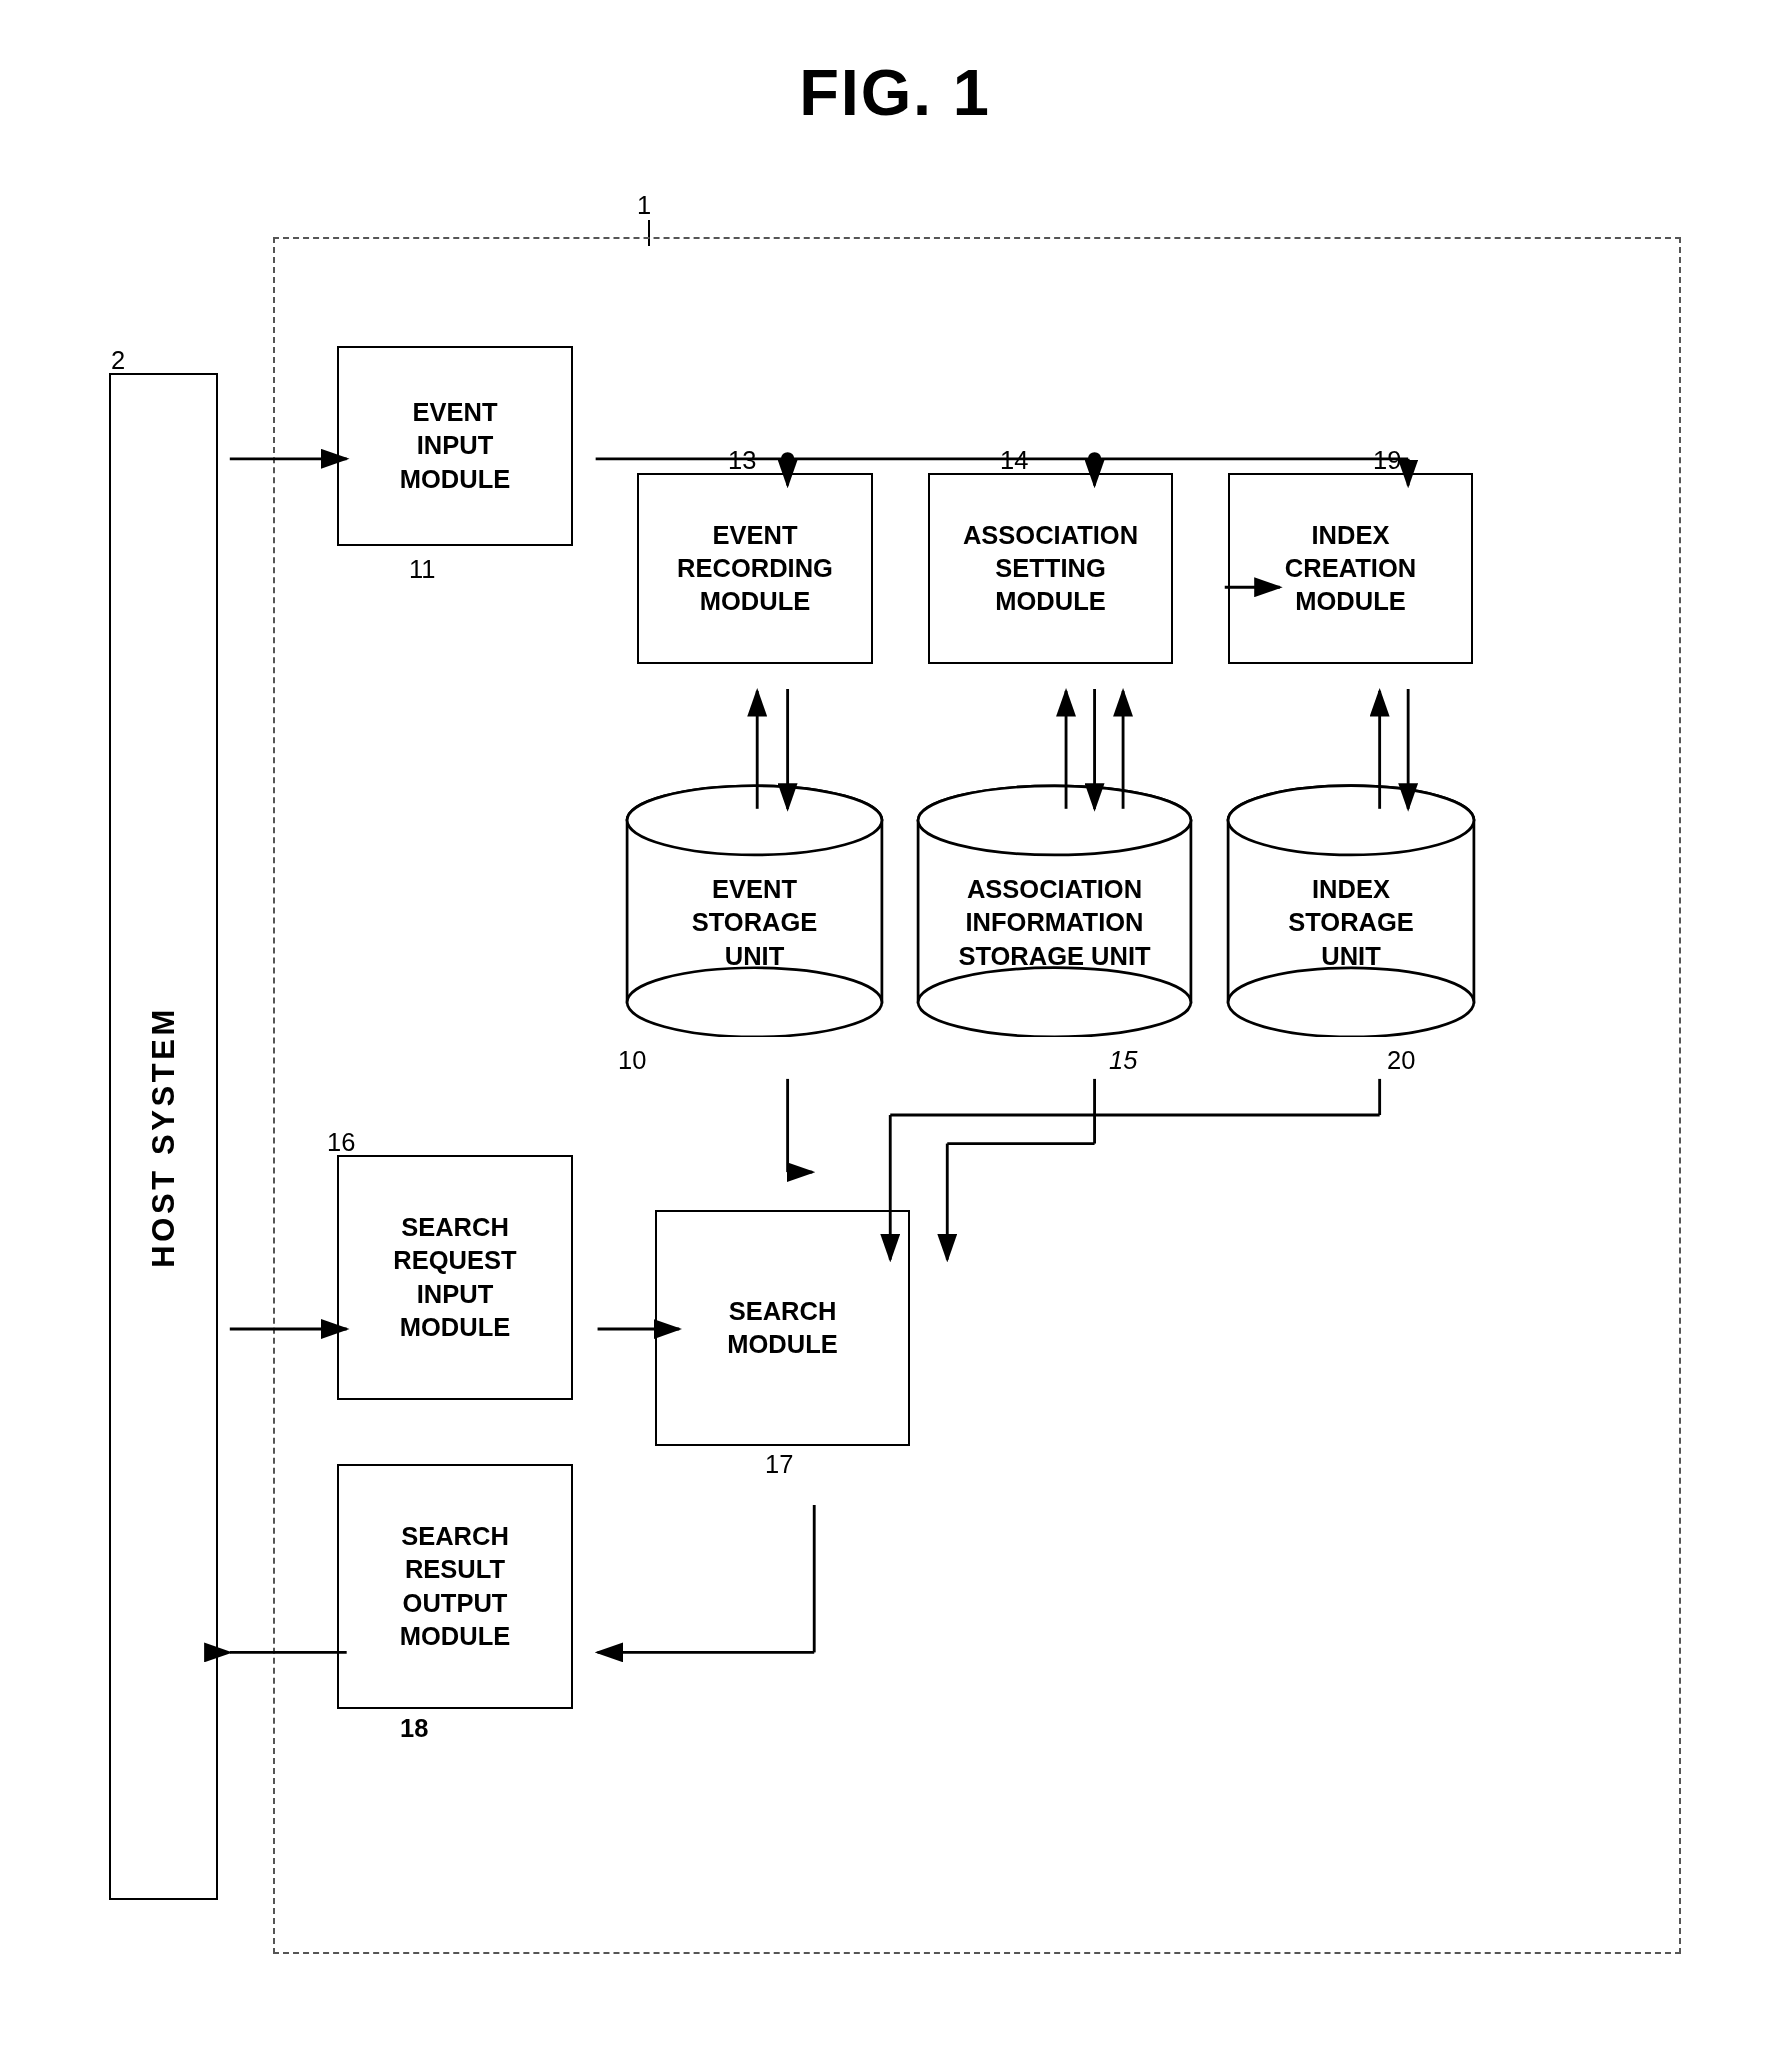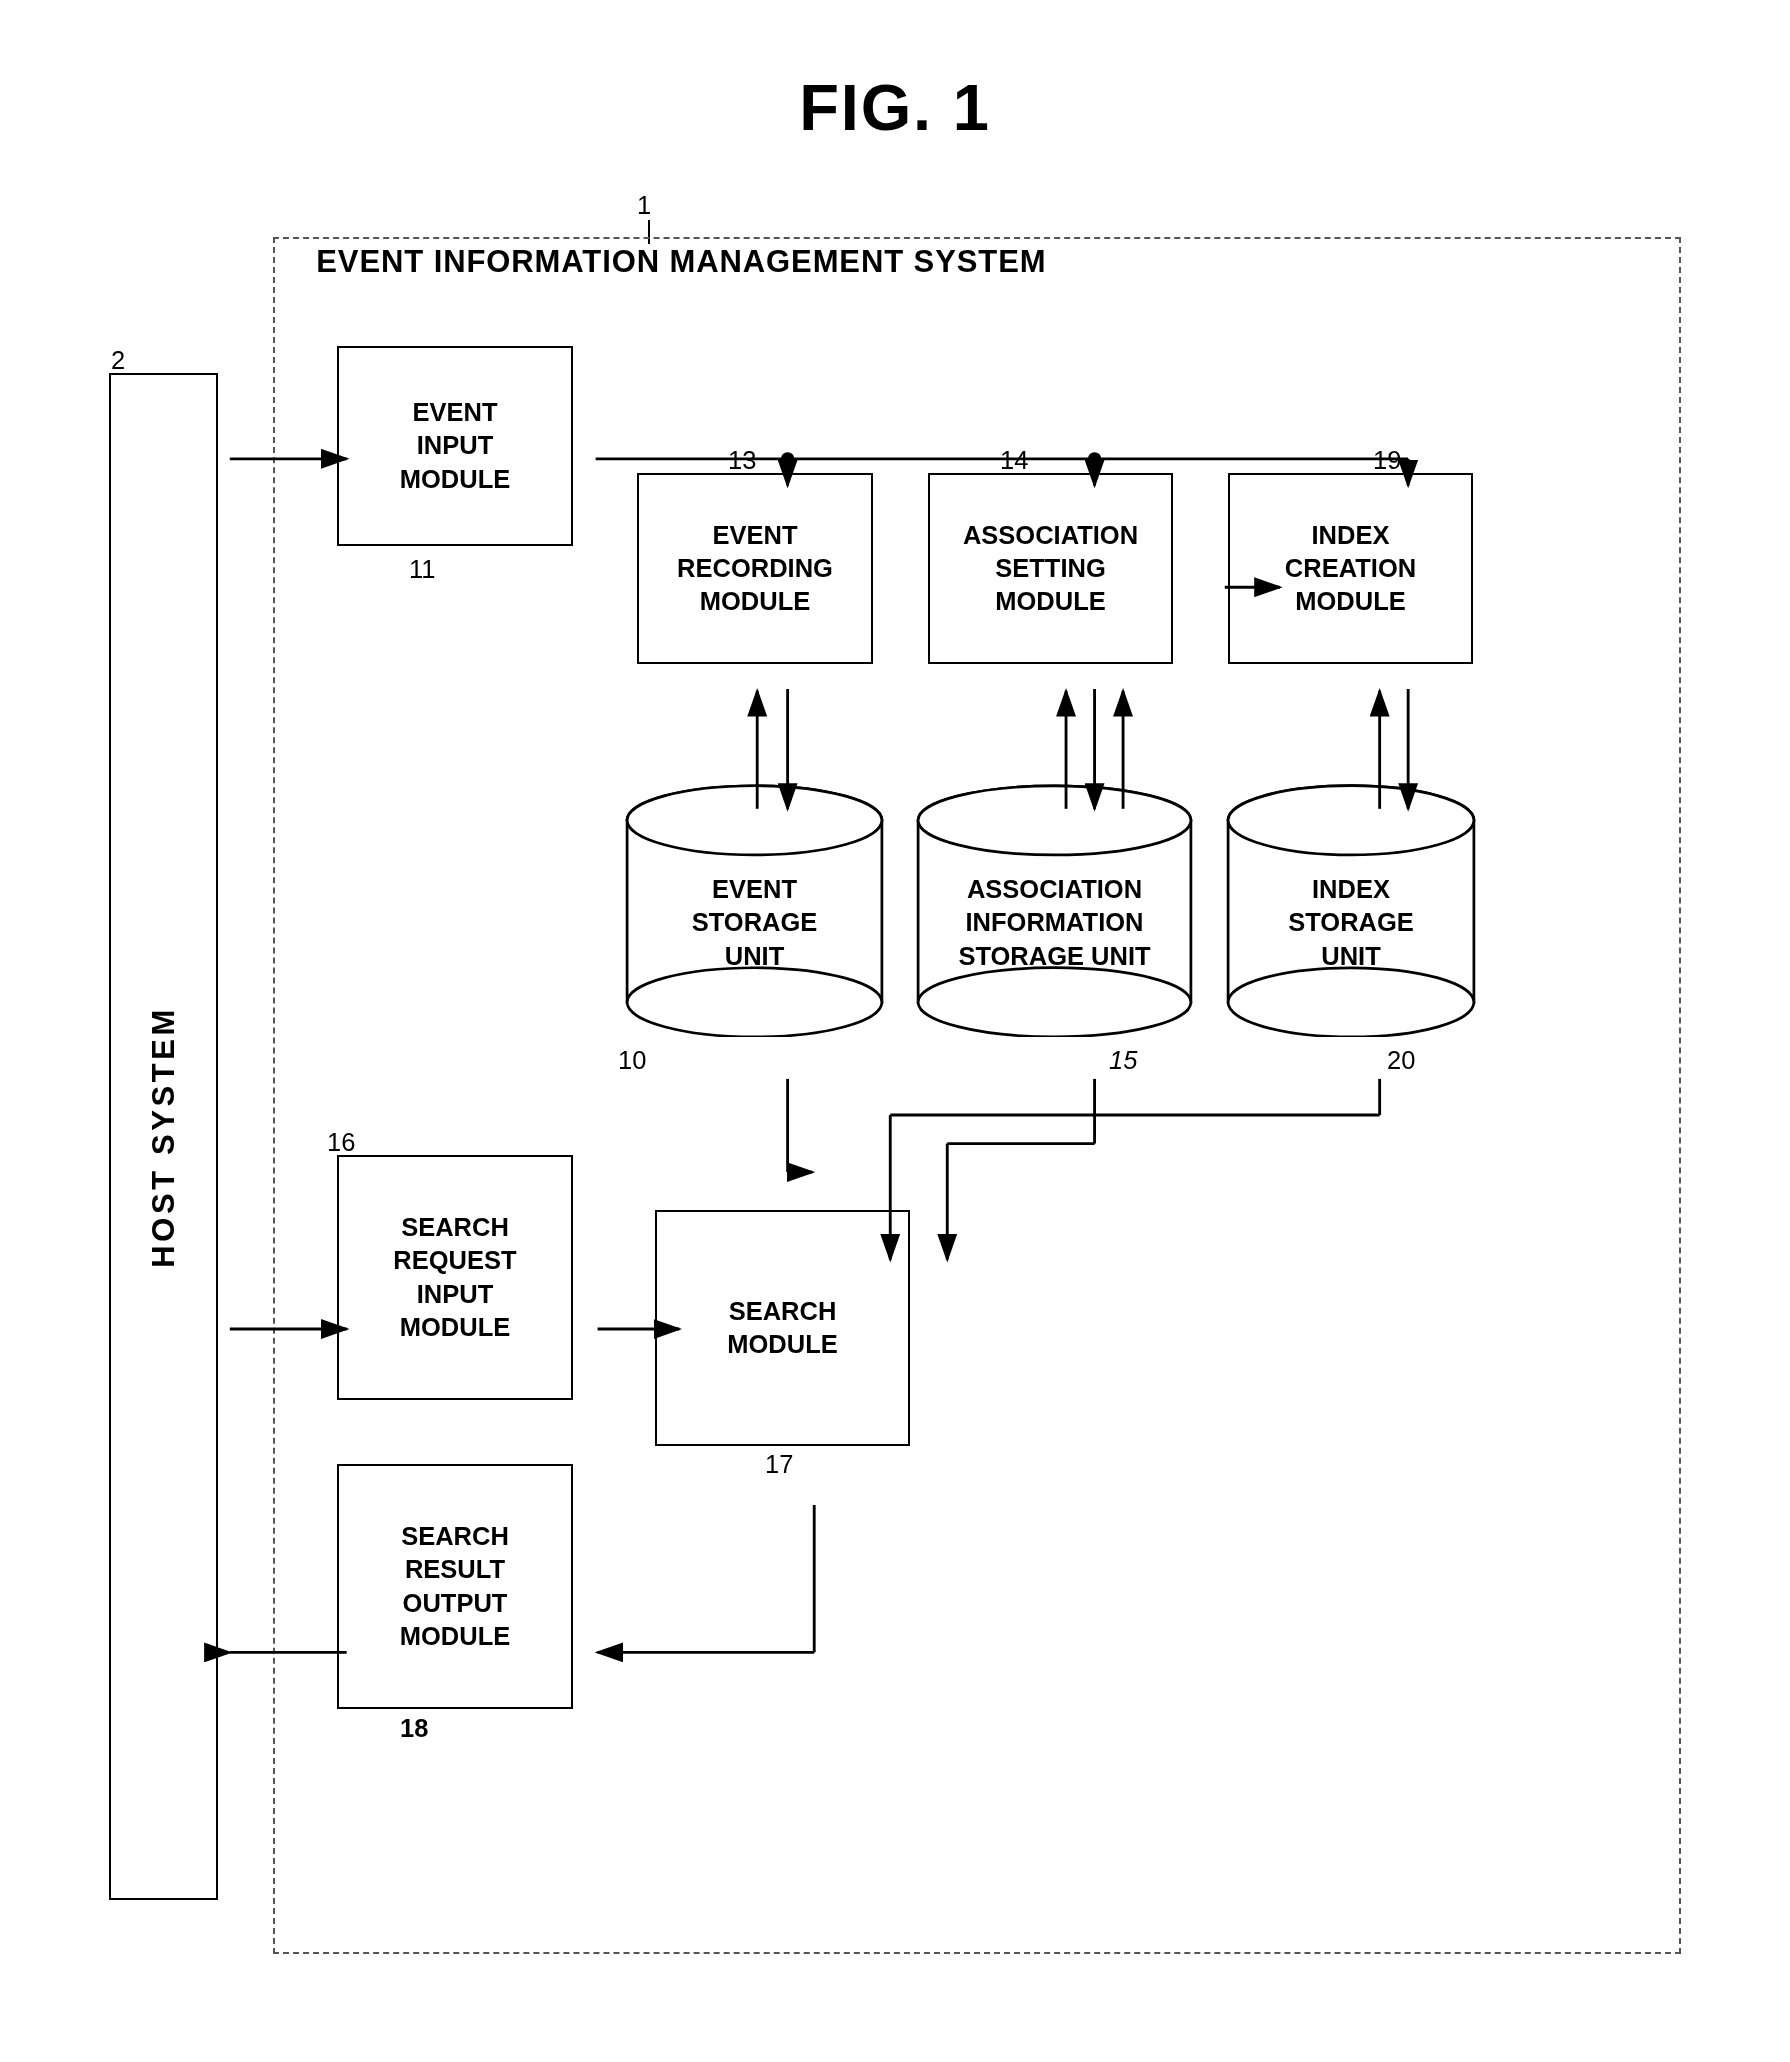--- a/index.html
+++ b/index.html
@@ -9,21 +9,21 @@
       width: 1790px;
       height: 2063px;
       position: relative;
       overflow: hidden;
     }
 
     .page-title {
       text-align: center;
       font-size: 65px;
       font-weight: bold;
-      padding-top: 70px;
+      padding-top: 55px;
       letter-spacing: 1.8px;
     }
 
     .diagram-container {
       position: absolute;
       top: 164px;
       left: 73px;
       right: 73px;
       bottom: 73px;
     }
@@ -126,21 +126,20 @@
 
 <div class="page-title">FIG. 1</div>
 
 <div class="diagram-container">
 
   <div class="ref-num" style="top:27px; left:564px;">1</div>
   <div style="position:absolute; top:56px; left:575px; width:1.8px; height:25.5px; background:#000;"></div>
 
   <div class="system-boundary"></div>
 
-  <div class="system-label">EVENT INFORMATION MANAGEMENT SYSTEM</div>
 
   <div class="host-system">
     <span class="host-system-label">HOST SYSTEM</span>
   </div>
   <div class="ref-num" style="top:182px; left:38px;">2</div>
 
   <div class="module-box" style="top:182px; left:264px; width:236px; height:200px;">
     <span style="white-space:pre-line;">EVENT
 INPUT
 MODULE</span>

